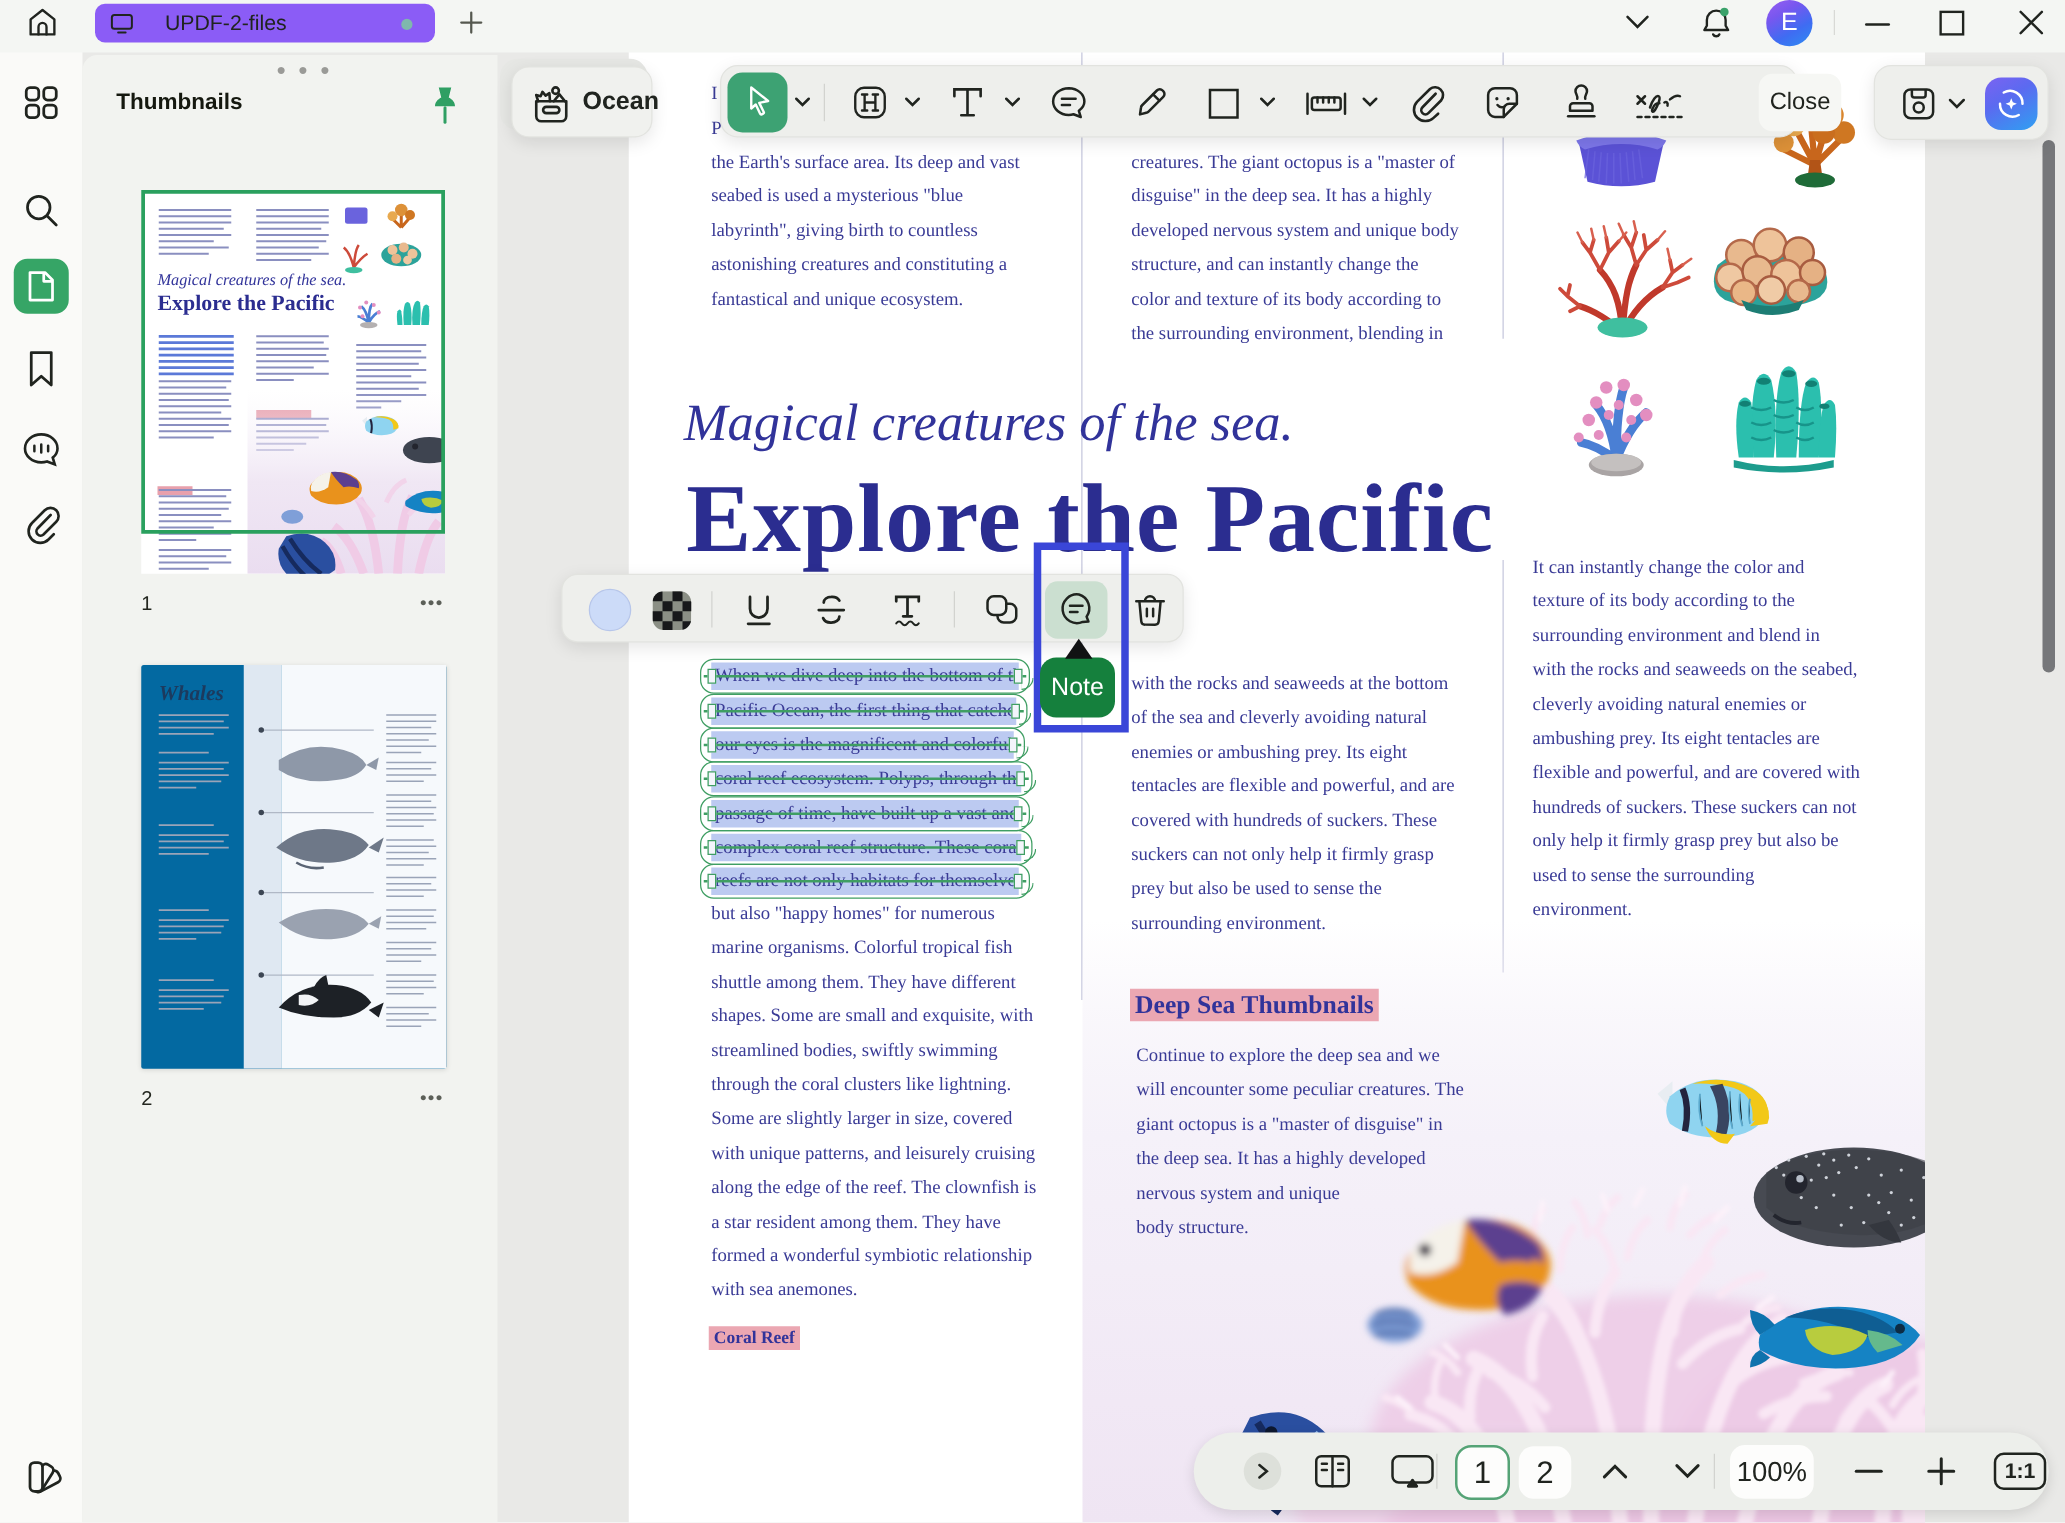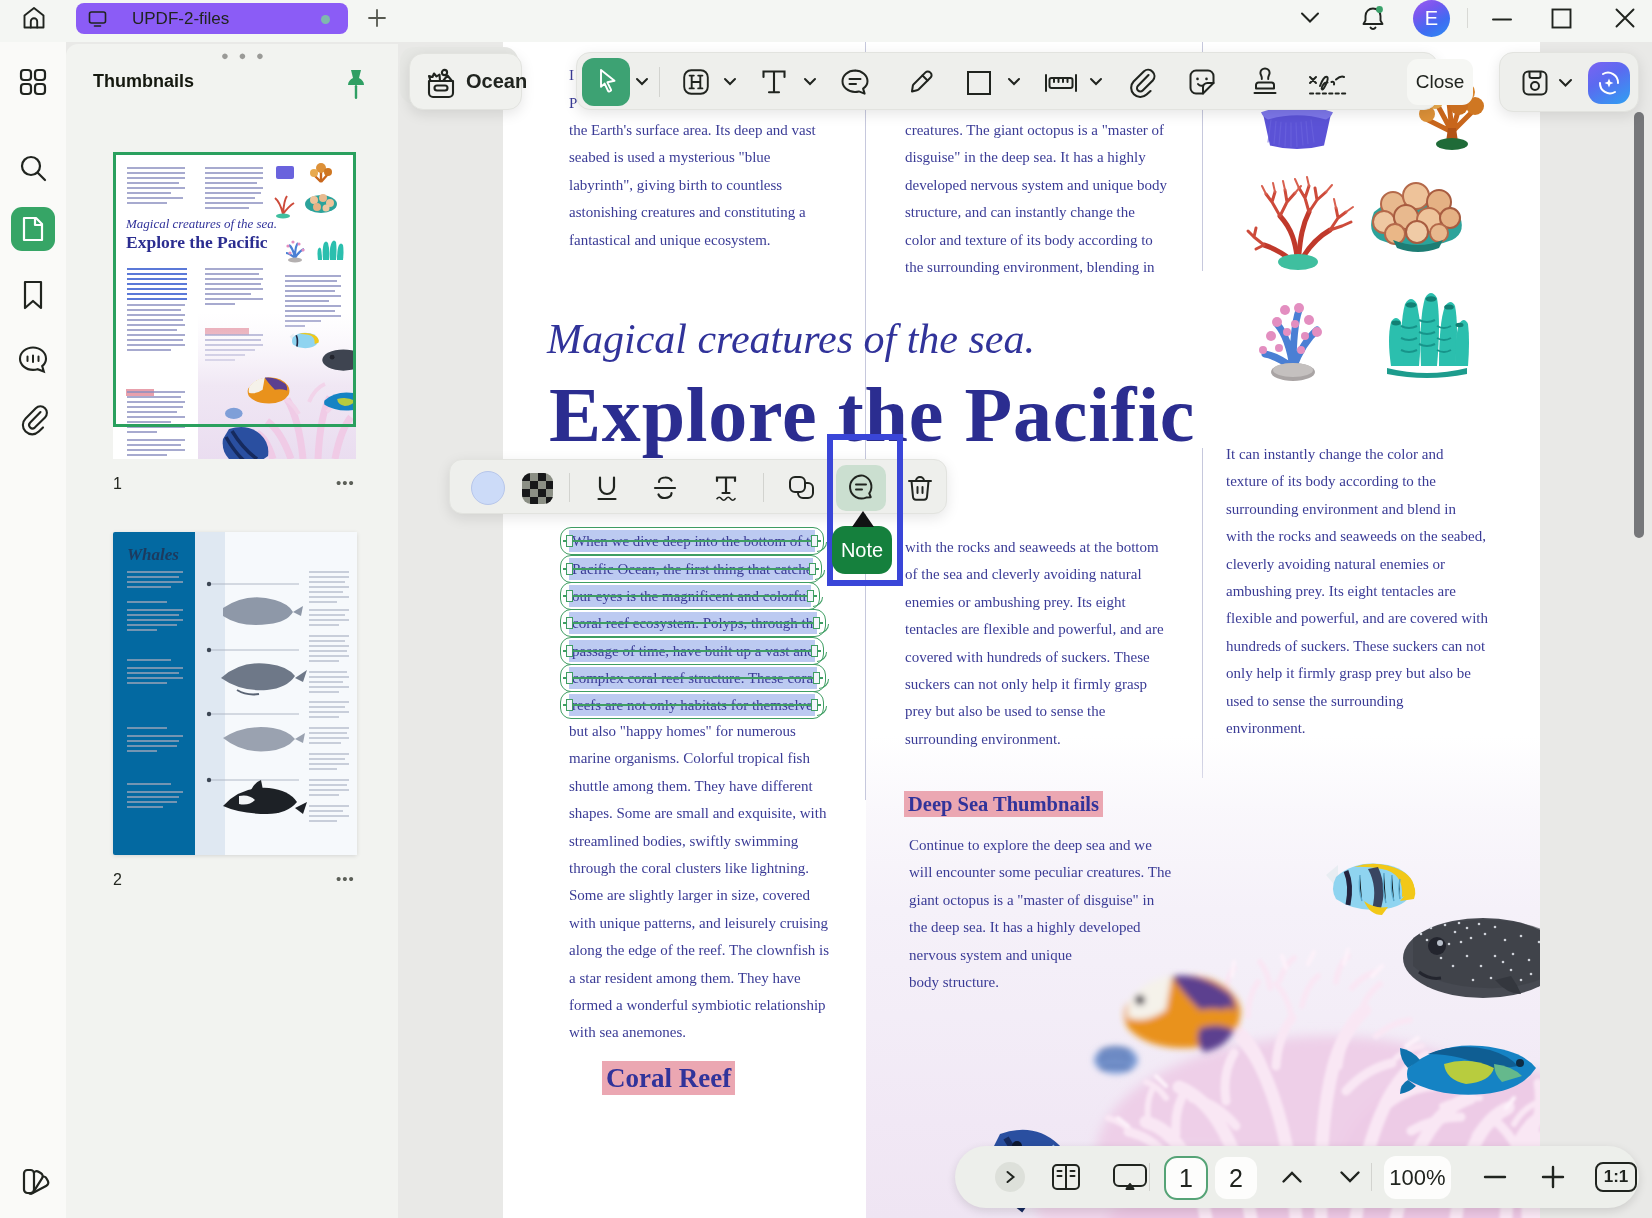--- a/index.html
+++ b/index.html
@@ -567,21 +567,21 @@
 shapes. Some are small and exquisite, with
 streamlined bodies, swiftly swimming
 through the coral clusters like lightning.
 Some are slightly larger in size, covered
 with unique patterns, and leisurely cruising
 along the edge of the reef. The clownfish is
 a star resident among them. They have
 formed a wonderful symbiotic relationship
 with sea anemones.</div>
 
-  <div class="abs serif" style="left:64px;top:1027px;font-weight:bold;font-size:27px;color:#31339a;margin-left:35px;"><span class="hl-pink" style="padding:2px 4px;">Coral Reef</span></div>
+  <div class="abs serif" style="left:64px;top:1027px;font-weight:bold;font-size:14px;color:#31339a;"><span class="hl-pink" style="padding:2px 4px;">Coral Reef</span></div>
 
 
   <svg class="abs" style="left:740px;top:20px" width="250" height="340" viewBox="0 0 250 340">
 
     <g transform="translate(0,16) scale(1,0.72)">
       <path d="M20 58 q34 -16 68 0 l-7 44 q-27 10 -54 0 z" fill="#5b52d6"></path>
       <path d="M18 56 q36 -18 72 0 q-2 7 -7 10 q-29 -12 -58 0 q-5 -3 -7 -10 z" fill="#7d77ea"></path>
       <g stroke="#6a63dd" stroke-width="1.2" opacity=".75">
         <path d="M28 66 l-3 32 M38 69 l-2 33 M48 70 l0 34 M58 69 l2 33 M68 66 l3 32 M33 68 l-2 32 M43 70 l-1 34 M53 70 l1 34 M63 68 l2 32"></path>
       </g>

